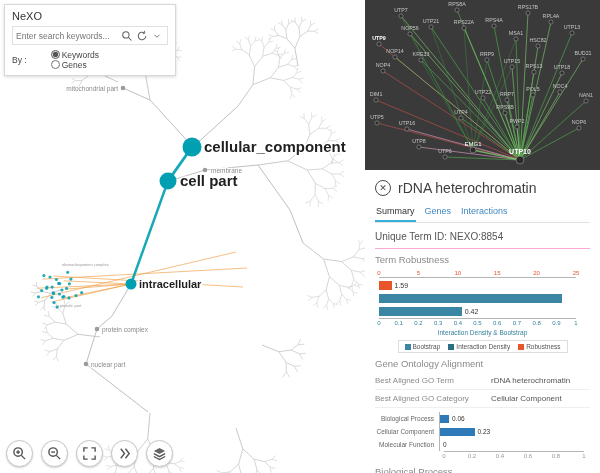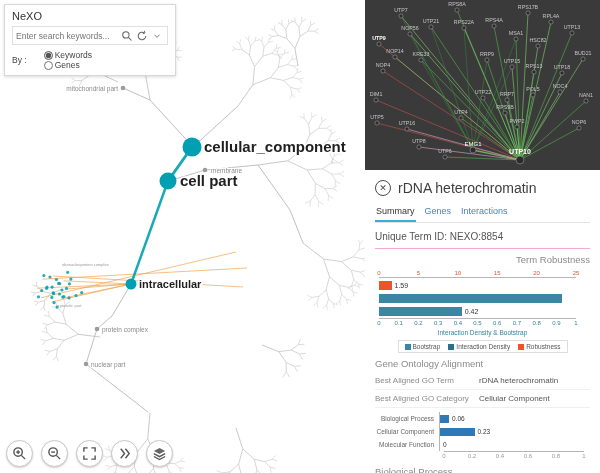--- a/index.html
+++ b/index.html
@@ -9,52 +9,52 @@
   .net{position:absolute;left:365px;top:0;width:235px;height:170px;background:#3a3a3a}
   .details{position:absolute;left:365px;top:170px;width:235px;height:303px;background:#fff;padding:8px 10px;overflow:hidden}
   
   .search-card{position:absolute;left:4px;top:4px;width:172px;background:#fff;border:1px solid #d7d7d7;box-shadow:0 1px 3px rgba(0,0,0,.15);padding:5px 7px;z-index:5}
   .search-title{font-size:11px;font-weight:normal;color:#333;margin-bottom:4px}
   .search-box{display:flex;align-items:center;border:1px solid #e0e0e0;padding:2px 3px;gap:1px}
   .search-box input{border:none;outline:none;flex:1;font-size:8.5px;color:#333;font-family:inherit;min-width:0}
   .sicon{width:14px;height:13px;display:flex;align-items:center;justify-content:center;cursor:pointer;flex:0 0 auto}
   .sicon svg{stroke:#666;fill:none;stroke-width:1.4}
   .radio-row{display:flex;align-items:center;font-size:8.5px;color:#444;margin-top:5px}
-  .radio-row label{display:flex;align-items:center;cursor:pointer;margin-left:17px}
+  .radio-row label{display:flex;cursor:pointer;margin-left:24px}
   .radio-row input{width:9px;height:9px;accent-color:#555;margin:0 2px 0 0}
   
   .toolbar{position:absolute;left:6px;bottom:6px;display:flex;gap:8px;z-index:5}
   .tbtn{width:27px;height:27px;border-radius:50%;background:#fff;border:1px solid #c7c7c7;box-shadow:0 1px 2px rgba(0,0,0,.18);display:flex;align-items:center;justify-content:center;cursor:pointer}
   .tbtn svg{stroke:#555;fill:none;stroke-width:1.5}
   
   .dheader{display:flex;align-items:center;gap:7px;margin:2px 0 7px}
   .close-btn{width:16px;height:16px;border:1.5px solid #4a4a4a;border-radius:50%;color:#4a4a4a;font-size:9px;display:flex;align-items:center;justify-content:center;cursor:pointer;flex:0 0 auto}
   .dtitle{font-size:14px;color:#3e3e3e}
   .tabs{display:flex;gap:8px;border-bottom:1px solid #e2e2e2;margin-bottom:6px}
   .tab{font-size:9px;padding:3px 1px 4px;color:#4187c0;cursor:pointer}
   .tab.active{color:#333;border-bottom:2px solid #35b0d9}
   .term-id{font-size:10px;color:#555;padding:2px 0 6px;border-bottom:1px solid #f9a8d4;margin-bottom:5px}
   .sec-title{font-size:9.5px;color:#8a8a8a;margin:5px 0 3px}
-  .sec-title.center{text-align:right}
+  .sec-title.center{text-align:left}
   .rchart{margin:0 2px}
   .axis{position:relative;height:10px;margin:0 12px 0 2px}
   .axis-top{border-bottom:1px solid #b5b5b5}
   .axis-bottom{border-top:1px solid #b5b5b5}
   .tick{position:absolute;transform:translateX(-50%);font-size:6px;color:#888;white-space:nowrap}
   .axis-top .tick{bottom:1px;color:#e8552a}
   .axis-bottom .tick{top:1px;color:#35809c}
   .rbar-row{display:flex;align-items:center;height:12px;margin:1px 12px 1px 2px}
   .rbar{height:9px;flex:0 0 auto}
   .rbar-label{font-size:7px;color:#333;margin-left:3px}
   .axis-title{text-align:center;font-size:6.5px;color:#35809c;margin-top:1px}
   .legend{display:flex;justify-content:center;gap:8px;align-items:center;border:1px solid #ddd;width:fit-content;margin:4px auto 0;padding:2px 6px;font-size:6.5px;color:#555}
   .legend-item{display:flex;align-items:center;gap:2px}
   .sq{width:6px;height:6px;display:inline-block;flex:0 0 auto}
   .gorow{display:flex;font-size:8px;padding:4px 0;border-bottom:1px solid #efefef}
-  .golabel{width:104px;color:#8a8a8a}
+  .golabel{width:116px;color:#8a8a8a}
   .goval{flex:1;color:#555}
   .gochart{margin-top:4px}
   .grow{display:flex;align-items:center;height:13px}
   .glabel{width:64px;text-align:right;font-size:6.5px;color:#666;padding-right:5px;flex:0 0 auto}
   .gbarwrap{flex:1;display:flex;align-items:center;border-left:1px solid #b5b5b5;height:100%}
   .gbar{height:8px;flex:0 0 auto}
   .gval{font-size:6.5px;color:#333;margin-left:3px}
   .gaxis{position:relative;height:10px;margin-left:69px;margin-right:6px;border-top:1px solid #b5b5b5}
   .gaxis .tick{top:1px;color:#999}
 </style>

